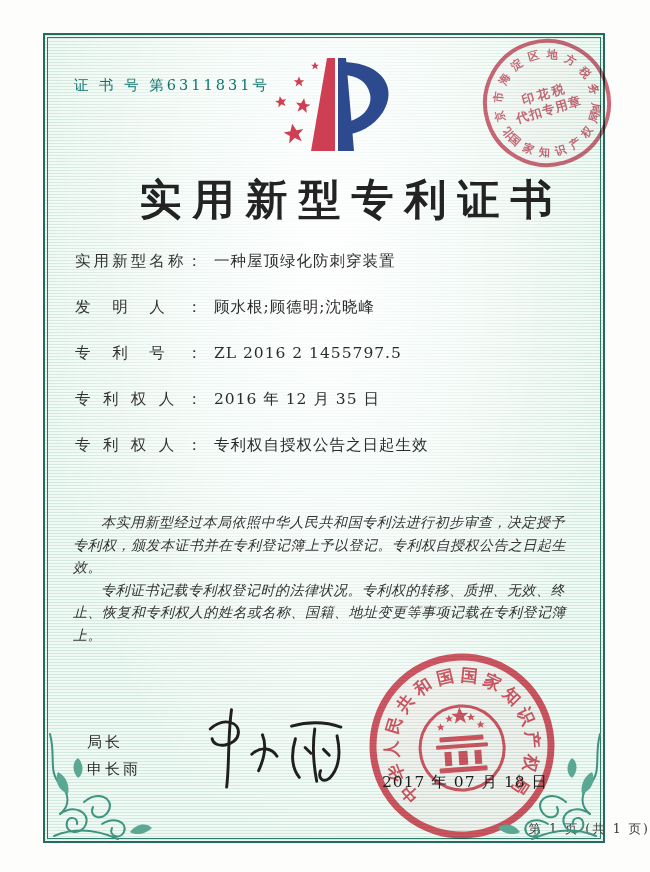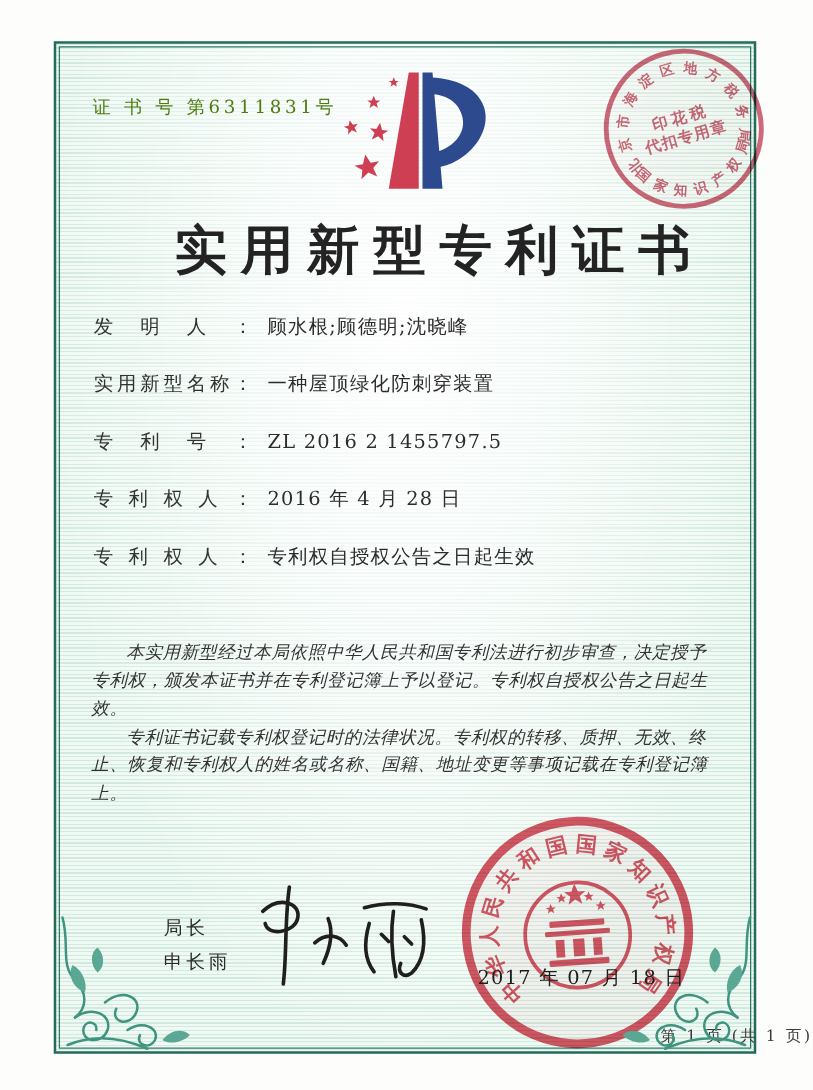--- a/index.html
+++ b/index.html
@@ -17,21 +17,21 @@
       radial-gradient(ellipse at 50% 28%, rgba(255,255,255,.95) 0%, rgba(255,255,255,.55) 38%, rgba(255,255,255,0) 72%),
       repeating-linear-gradient(180deg, rgba(116,182,160,.22) 0px, rgba(116,182,160,.22) 1px, rgba(240,250,244,.9) 1px, rgba(240,250,244,.9) 3px),
       #eef7f1;
   }
   .cert-frame-inner{
     position:absolute;inset:2px;border:1px solid #2e7a68;pointer-events:none;
   }
   
   .cert-number{
     position:absolute;left:74px;top:76px;
-    font-size:14.5px;letter-spacing:3px;color:#4d7c0f;
+    font-size:14.5px;letter-spacing:3px;color:#0f766e;
   }
   .logo{position:absolute;left:263px;top:54px;width:148px;height:102px;}
   .tax-stamp{
     position:absolute;left:480px;top:36px;width:134px;height:134px;
     transform:rotate(-16deg);opacity:.85;mix-blend-mode:multiply;
   }
   .cert-title{
     position:absolute;left:0;top:172px;width:100%;
     text-align:center;font-size:42px;font-weight:bold;
     letter-spacing:11px;text-indent:11px;color:#232323;padding-left:21px;
@@ -52,21 +52,21 @@
   .body-text{
     position:absolute;left:73px;top:512px;width:506px;
     font-size:14px;line-height:22.5px;letter-spacing:.5px;
     font-style:italic;color:#333;
   }
   .body-text p{margin:0;text-indent:2em;font-family:Liberation Mono, monospace;}
   
   .signer{
     position:absolute;left:87px;top:729px;
     font-family:"DejaVu Sans","Liberation Sans",sans-serif;
-    font-size:15px;letter-spacing:3px;color:#2b2b2b;line-height:27px;margin-left:44px;
+    font-size:15px;letter-spacing:3px;color:#2b2b2b;line-height:27px;
   }
   .signature{position:absolute;left:192px;top:700px;width:170px;height:92px;}
   
   .big-seal{
     position:absolute;left:366px;top:650px;width:192px;height:192px;
     opacity:.88;mix-blend-mode:multiply;transform:rotate(-4deg);
   }
   .seal-date{
     position:absolute;left:382px;top:772px;
     font-size:15.5px;letter-spacing:1px;color:#1d1d1d;z-index:5;
@@ -158,34 +158,34 @@
       <text x="108.09485782932578" y="93.68731271573633" dy="0.35em" text-anchor="middle" font-size="11" fill="#c94f62" font-weight="bold" class="seal-char" transform="rotate(303 108.09485782932578 93.68731271573633)">局</text>
     </g>
   <text x="67" y="62" text-anchor="middle" font-size="12.5" fill="#c94f62" font-weight="bold" letter-spacing="3" class="seal-char">印花税</text>
   <text x="67" y="78" text-anchor="middle" font-size="12.5" fill="#c94f62" font-weight="bold" letter-spacing="1" class="seal-char">代扣专用章</text>
 </svg>
 
 <div class="cert-title">实用新型专利证书</div>
 
 <div class="fields">
   <div class="field-row">
+    <span class="field-label">实用新型名称：</span>
+    <span class="field-value">一种屋顶绿化防刺穿装置</span>
+  </div>
+  <div class="field-row">
     <span class="field-label">发明人：</span>
     <span class="field-value">顾水根;顾德明;沈晓峰</span>
   </div>
   <div class="field-row">
-    <span class="field-label">实用新型名称：</span>
-    <span class="field-value">一种屋顶绿化防刺穿装置</span>
-  </div>
-  <div class="field-row">
     <span class="field-label">专利号：</span>
     <span class="field-value">ZL 2016 2 1455797.5</span>
   </div>
   <div class="field-row">
     <span class="field-label">专利权人：</span>
-    <span class="field-value">2016 年 4 月 28 日</span>
+    <span class="field-value">2016 年 12 月 35 日</span>
   </div>
   <div class="field-row">
     <span class="field-label">专利权人：</span>
     <span class="field-value">专利权自授权公告之日起生效</span>
   </div>
 </div>
 
 <div class="body-text">
   <p>本实用新型经过本局依照中华人民共和国专利法进行初步审查，决定授予专利权，颁发本证书并在专利登记簿上予以登记。专利权自授权公告之日起生效。</p>
   <p>专利证书记载专利权登记时的法律状况。专利权的转移、质押、无效、终止、恢复和专利权人的姓名或名称、国籍、地址变更等事项记载在专利登记簿上。</p>

